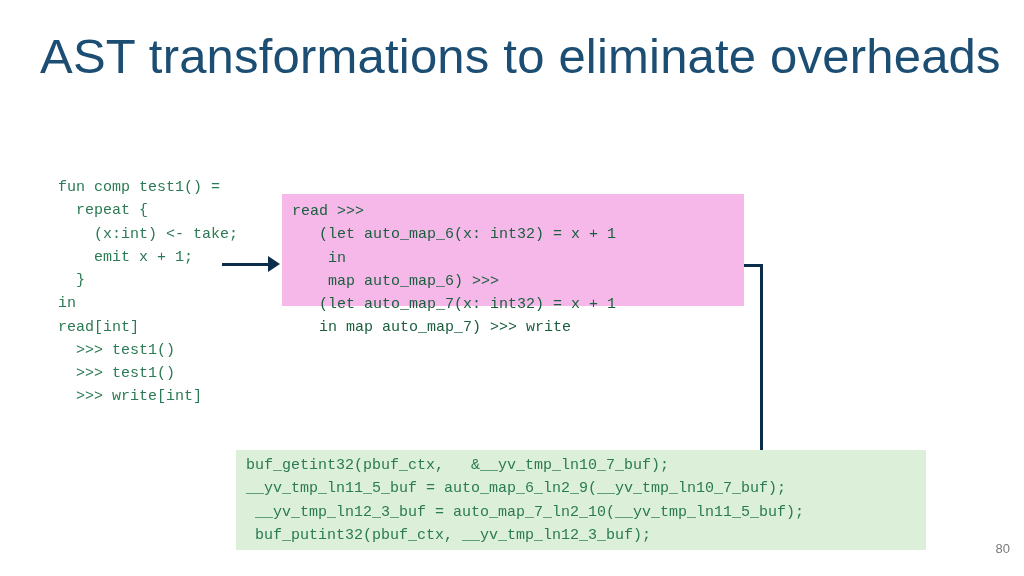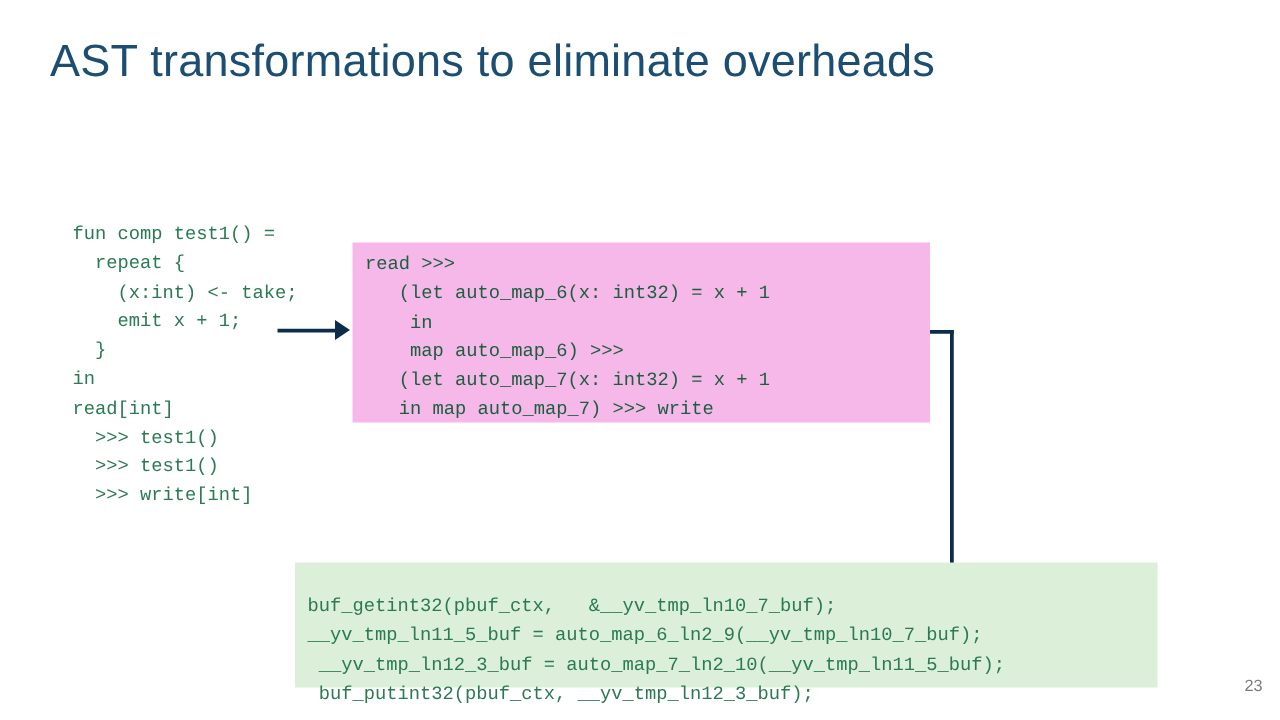--- a/index.html
+++ b/index.html
@@ -1,21 +1,21 @@
 <!DOCTYPE html>
 <html><head>
 <meta charset="utf-8">
 <style>
   * { margin: 0; padding: 0; box-sizing: border-box; }
   html, body { width: 1024px; height: 576px; font-family: "Segoe UI", Arial, sans-serif; background: #fff; overflow: hidden; }
   .slide { position: relative; width: 1024px; height: 576px; }
-  .title { position: absolute; left: 40px; top: 28px; font-size: 36px; font-weight: 300; color: #1b4e72; letter-spacing: 0.2px; }
+  .title { position: absolute; left: 40px; top: 28px; font-size: 49px; font-weight: 300; color: #1b4e72; letter-spacing: 0.2px; }
   .code-left { position: absolute; left: 58px; top: 140px; width: 210px; font-family: Consolas, "Courier New", monospace; font-size: 15px; line-height: 1.55; color: #2a7a53; white-space: pre; margin-top: 36px; }
-  .code-pink { position: absolute; left: 282px; top: 194px; width: 462px; height: 144px; background: #f5b8e8; padding: 6px 10px; font-family: Consolas, "Courier New", monospace; font-size: 15px; line-height: 1.55; color: #1a5e3e; white-space: pre; }
-  .code-green { position: absolute; left: 236px; top: 450px; width: 690px; height: 100px; background: #dcefd8; padding: 24px 10px; font-family: Consolas, "Courier New", monospace; font-size: 15px; line-height: 1.55; color: #2a7a53; white-space: pre; }
+  .code-pink { position: absolute; left: 282px; top: 194px; width: 462px; height: 112px; background: #f5b8e8; padding: 6px 10px; font-family: Consolas, "Courier New", monospace; font-size: 15px; line-height: 1.55; color: #1a5e3e; white-space: pre; }
+  .code-green { position: absolute; left: 236px; top: 450px; width: 690px; height: 100px; background: #dcefd8; padding: 4px 10px; font-family: Consolas, "Courier New", monospace; font-size: 15px; line-height: 1.55; color: #2a7a53; white-space: pre; }
   .pagenum { position: absolute; right: 14px; bottom: 20px; font-size: 13px; color: #7a7a7a; }
   .arrow1 { position: absolute; left: 222px; top: 255px; width: 60px; height: 20px; }
   .arrow1-line { position: absolute; left: 0; top: 8px; width: 48px; height: 3px; background: #0b2c4a; }
   .arrow1-head { position: absolute; left: 46px; top: 1px; width: 0; height: 0; border-left: 12px solid #0b2c4a; border-top: 8px solid transparent; border-bottom: 8px solid transparent; }
   .arrow2-v { position: absolute; left: 760px; top: 264px; width: 3px; height: 210px; background: #0b2c4a; }
   .arrow2-h { position: absolute; left: 744px; top: 264px; width: 19px; height: 3px; background: #0b2c4a; }
   .arrow2-head { position: absolute; left: 753px; top: 472px; width: 0; height: 0; border-top: 12px solid #0b2c4a; border-left: 8px solid transparent; border-right: 8px solid transparent; }
 </style>
 </head>
 <body>
@@ -48,14 +48,14 @@
 
   <div class="arrow2-h"></div>
   <div class="arrow2-v"></div>
   <div class="arrow2-head"></div>
 
   <div class="code-green">buf_getint32(pbuf_ctx,   &amp;__yv_tmp_ln10_7_buf);
 __yv_tmp_ln11_5_buf = auto_map_6_ln2_9(__yv_tmp_ln10_7_buf);
  __yv_tmp_ln12_3_buf = auto_map_7_ln2_10(__yv_tmp_ln11_5_buf);
  buf_putint32(pbuf_ctx, __yv_tmp_ln12_3_buf);</div>
 
-  <div class="pagenum">23</div>
+  <div class="pagenum">80</div>
 </div>
 
 </body></html>

